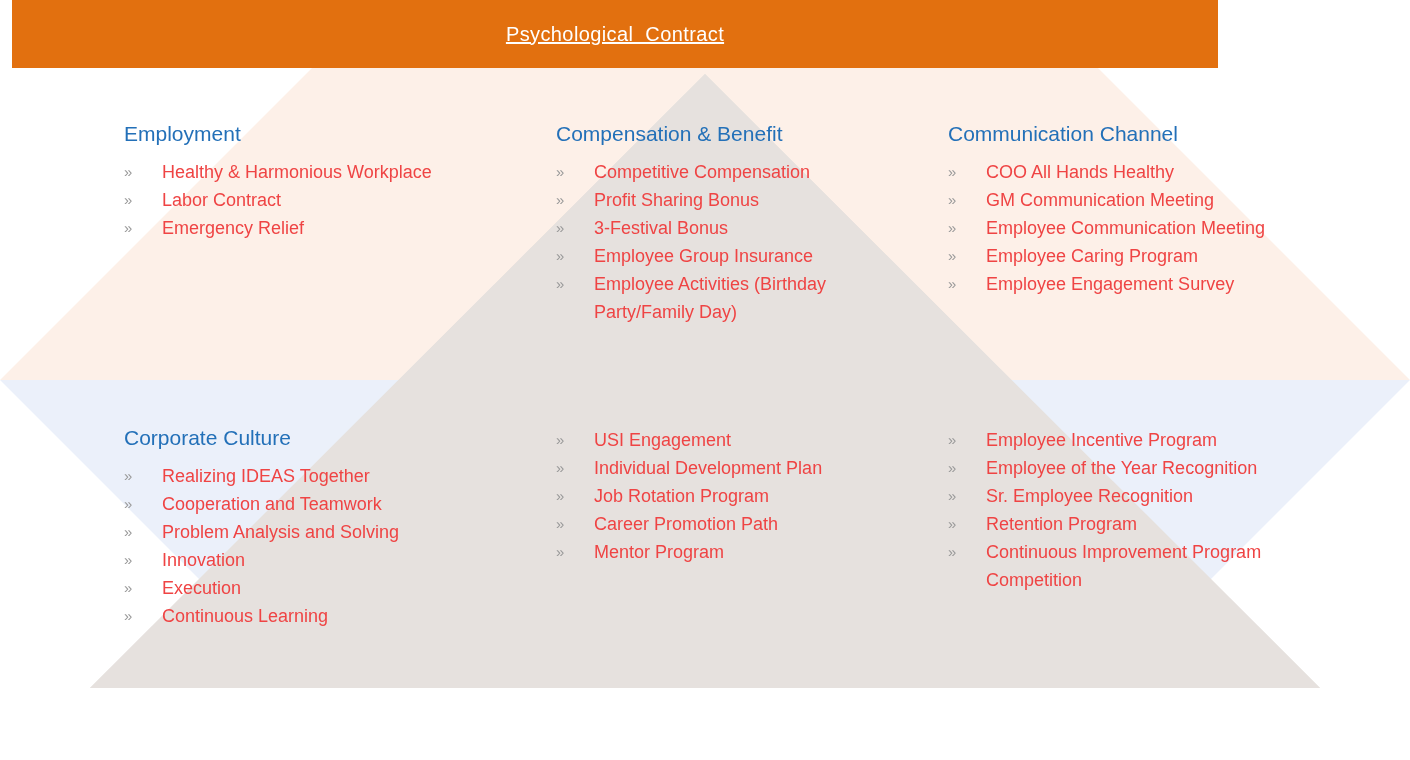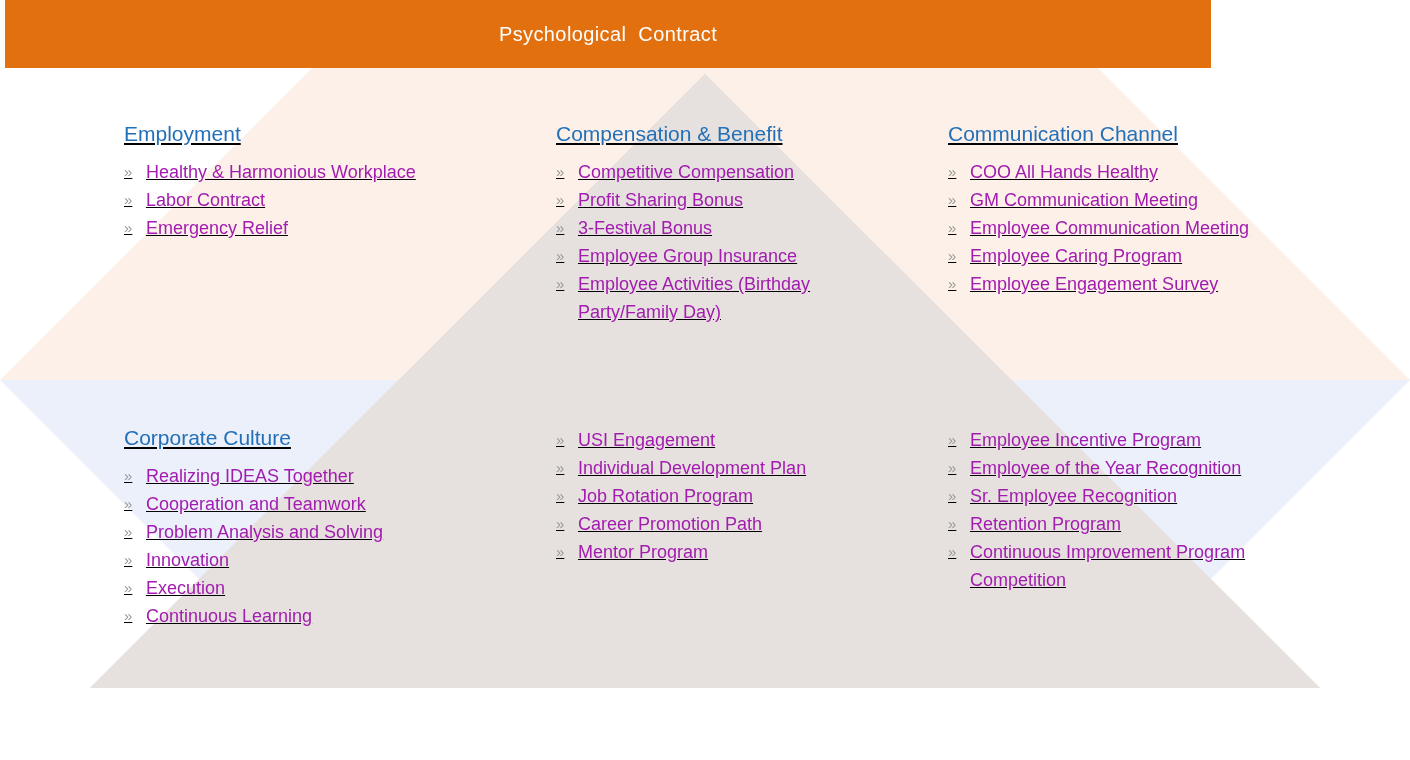--- a/index.html
+++ b/index.html
@@ -13,44 +13,44 @@
   #stage{
     position:absolute;left:0;top:0;width:1410px;height:760px;
     background:#ffffff;overflow:hidden;
   }
   
   #bg{position:absolute;left:0;top:0;width:1410px;height:760px;}
   #bg svg{display:block;}
 
   
   .bar{
-    position:absolute;left:5px;width:1206px;
+    position:absolute;left:12px;width:1206px;
     display:flex;align-items:center;justify-content:center;
     color:#ffffff;
     letter-spacing:.4px;
+    text-decoration:underline;
   }
   #header-bar{
     top:0;height:68px;background:#E2700F;
   }
   #footer-bar{
     top:688px;height:72px;background:#4F87D1;
   }
   .bar-title{
     font-size:20px;font-weight:400;color:#ffffff;
     white-space:pre;
   }
 
   
   #content{
     position:absolute;left:0;top:68px;width:1410px;height:620px;
   }
   .col{
     position:absolute;
     width:360px;
-    text-decoration:underline;
   }
   .col-1{left:124px;}
   .col-2{left:556px;}
   .col-3{left:948px;}
   .row-top{top:54px;}
   .row-bottom{top:358px;}
 
   .col-3.row-top{width:340px;}
   .col-3.row-bottom{width:330px;}
   .col-2.row-top{width:290px;}
@@ -77,21 +77,22 @@
   .bullet{
     color:#9A9A9A;
     font-size:15px;
     line-height:28px;
     width:22px;
     flex:0 0 22px;
     white-space:nowrap;
   }
   .li-text{
     flex:1 1 auto;
-    color:#a21caf;
+    color:#ef4444;
+    margin-left:16px;
   }
 </style>
 </head>
 <body>
 
 <div id="stage">
 
   <div id="bg">
     <svg width="1410" height="760" viewBox="0 0 1410 760" xmlns="http://www.w3.org/2000/svg">
 

